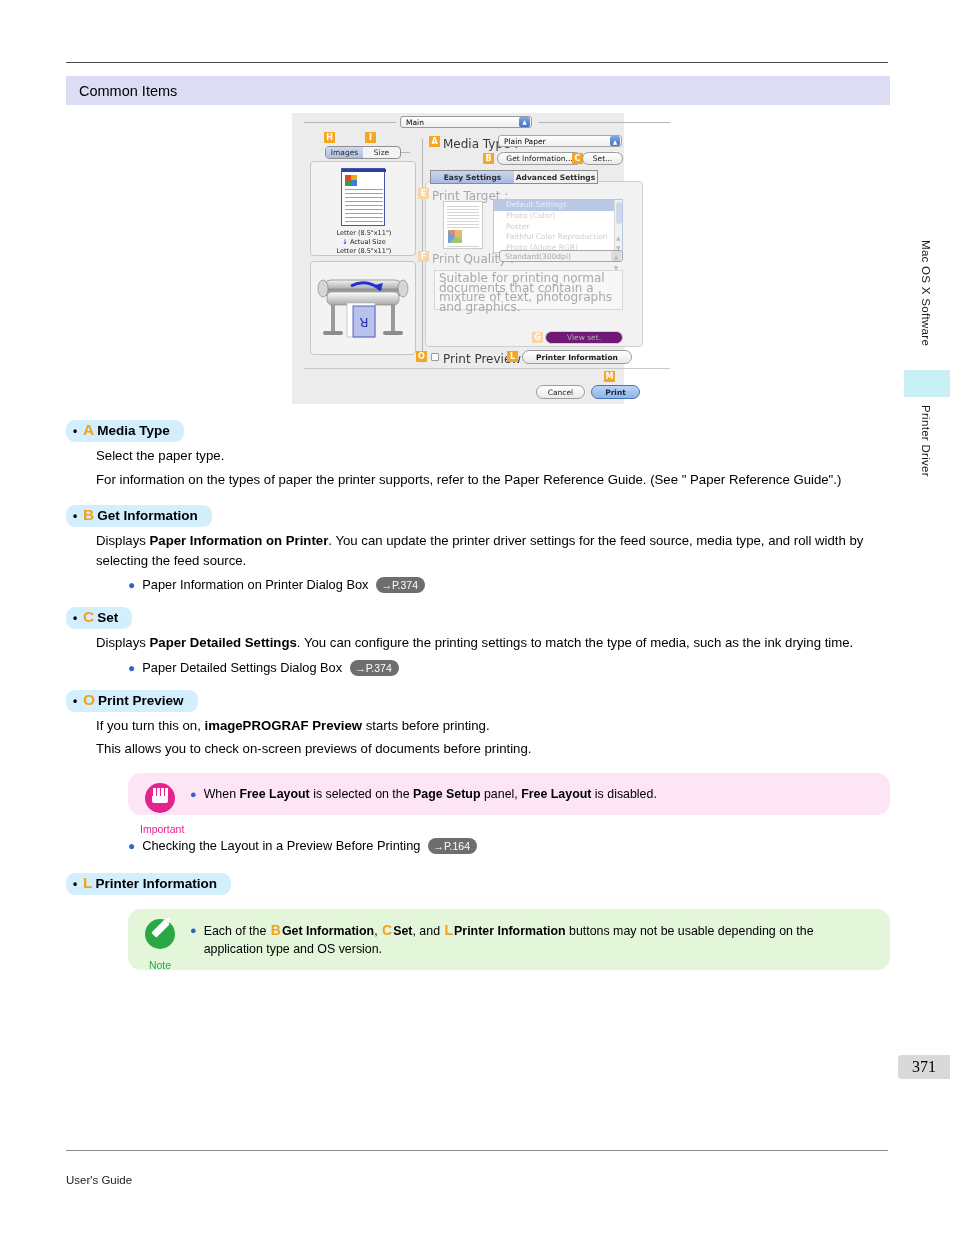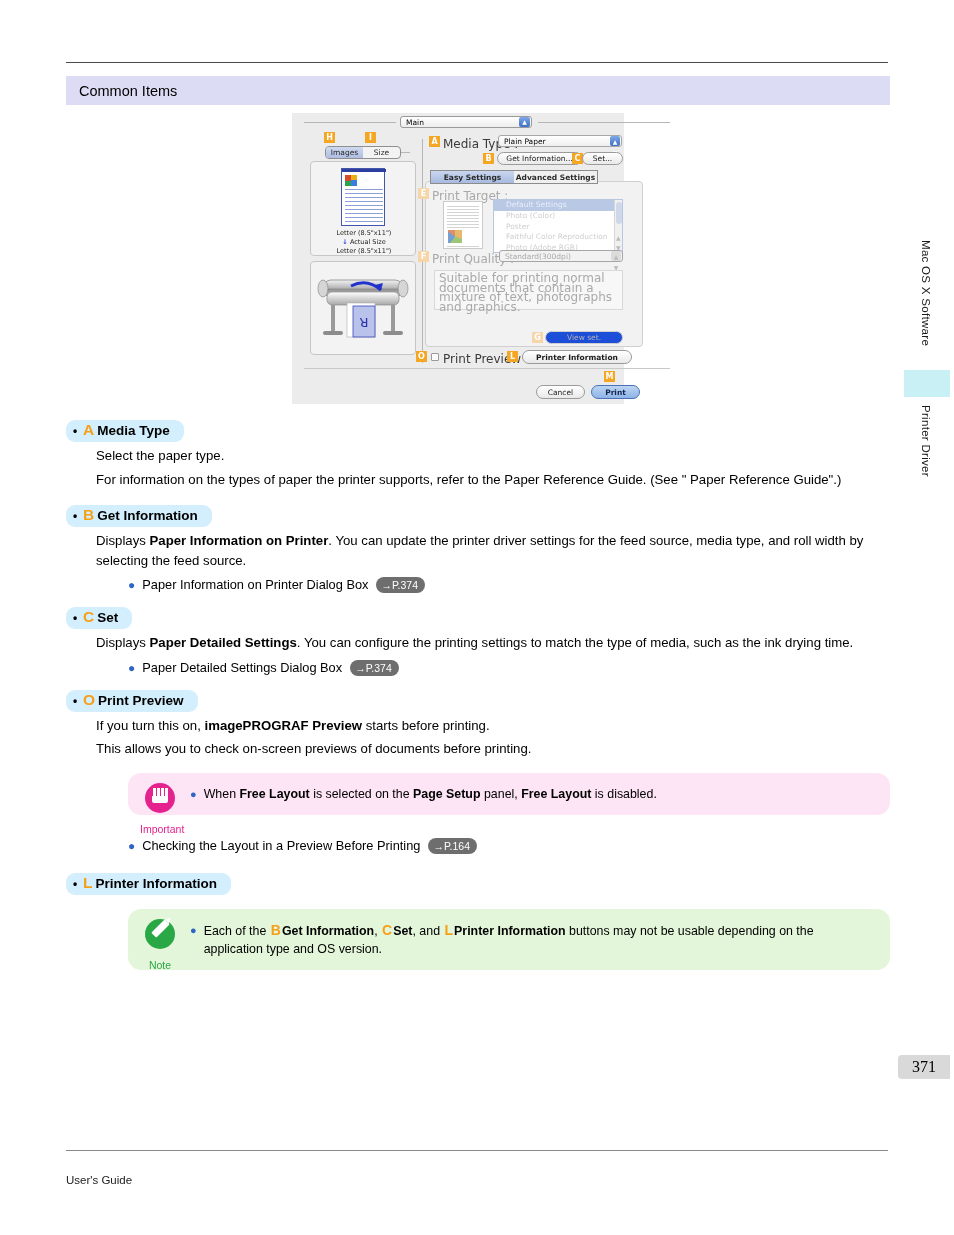--- a/index.html
+++ b/index.html
@@ -107,21 +107,21 @@
     color:#fff; font-size:6px; text-align:center;
   }
   .combo.dim { background:#f2f2f2; color:#a9a9a9; }
   .combo.dim .arr { background:#dcdcdc; color:#bbb; }
 
   .capsule {
     position:absolute; border:1px solid #9b9b9b; border-radius:7px;
     background: linear-gradient(#ffffff,#e9e9e9);
     font-size:7.5px; text-align:center; color:#1a1a1a;
   }
-  .capsule.dim { color:#b0b0b0; background:#1d4ed8; border-color:#cfcfcf; }
+  .capsule.dim { color:#b0b0b0; background:#701a75; border-color:#cfcfcf; }
 
   .tabbar {
     position:absolute; left:138px; top:57px; width:168px; height:14px;
     border:1px solid #8c8c8c; border-radius:0; overflow:hidden; display:flex; background:#f0f0f0;
   }
   .tabbar div { flex:1; text-align:center; font-size:7.5px; line-height:13px; font-weight:bold; }
   .tabbar .on { background: linear-gradient(#c9d6ef,#a8bae0); }
 
   .panel {
     position:absolute; left:133px; top:68px; width:218px; height:166px;

